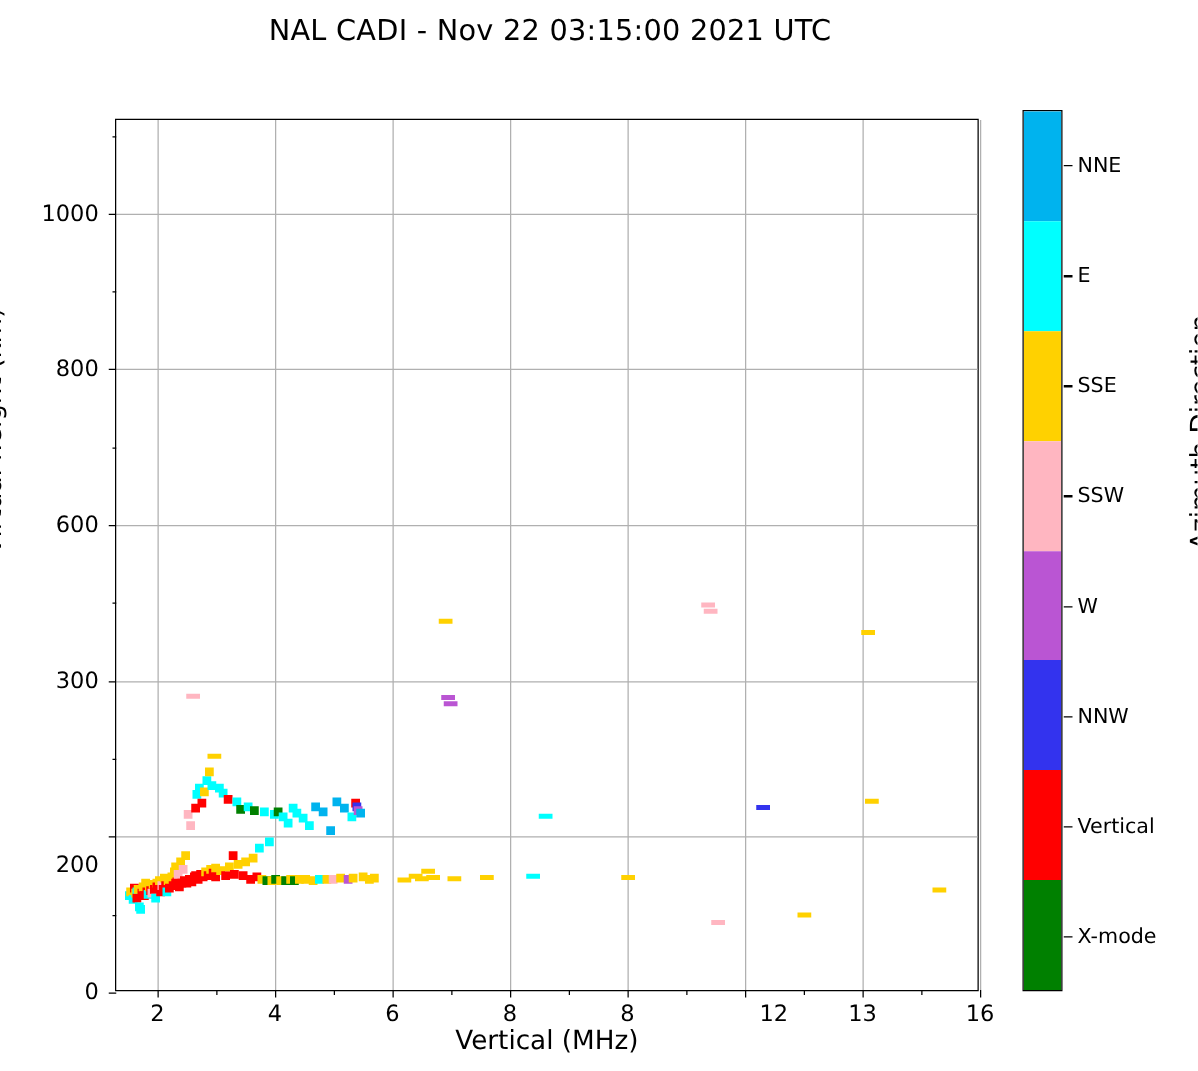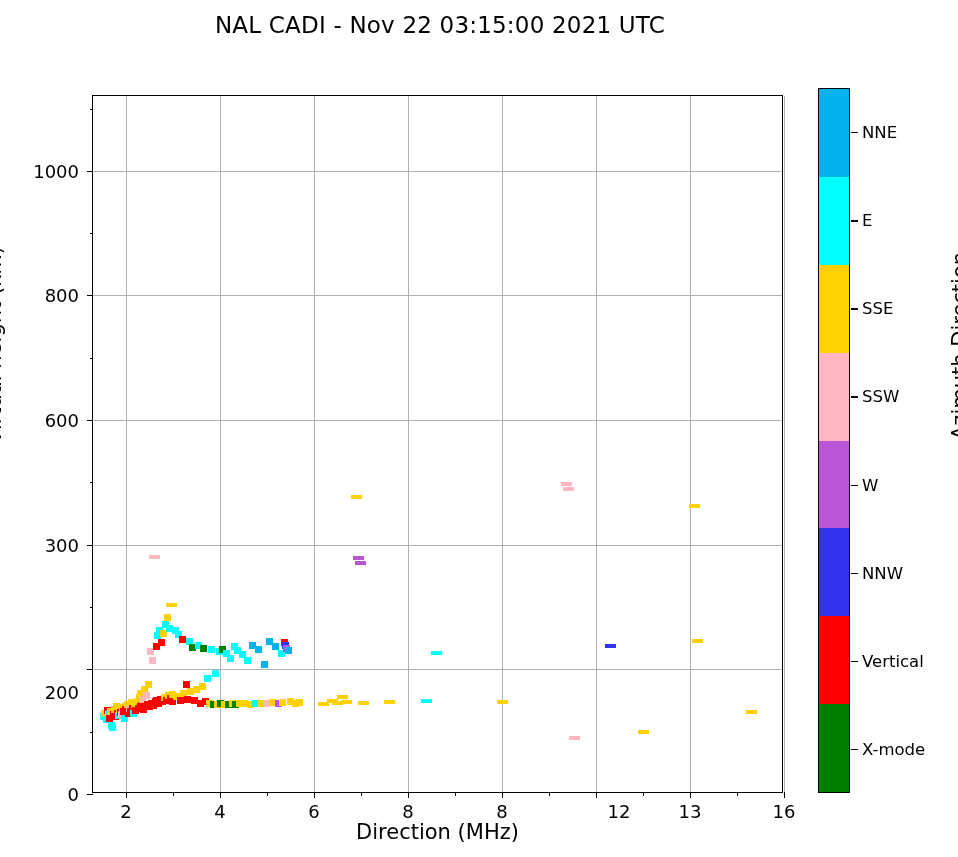--- a/index.html
+++ b/index.html
@@ -271,21 +271,21 @@
       <div class="mark" title="11.42 MHz, 489 km, SSW" style="left: 470.2px; top: 391.2px; width: 11px; height: 4px; background: rgb(255, 182, 193);"></div>
       <div class="mark" title="11.55 MHz, 90 km, SSW" style="left: 476.3px; top: 639.9px; width: 11px; height: 4px; background: rgb(255, 182, 193);"></div>
       <div class="mark" title="12.3 MHz, 237 km, NNW" style="left: 511.6px; top: 548.3px; width: 11px; height: 4px; background: rgb(51, 51, 238);"></div>
       <div class="mark" title="13 MHz, 100 km, SSE" style="left: 544.5px; top: 633.7px; width: 11px; height: 4px; background: rgb(255, 209, 0);"></div>
       <div class="mark" title="14.1 MHz, 463 km, SSE" style="left: 596.2px; top: 407.5px; width: 11px; height: 4px; background: rgb(255, 209, 0);"></div>
       <div class="mark" title="14.15 MHz, 245 km, SSE" style="left: 598.5px; top: 543.3px; width: 11px; height: 4px; background: rgb(255, 209, 0);"></div>
       <div class="mark" title="15.3 MHz, 131 km, SSE" style="left: 652.6px; top: 614.4px; width: 11px; height: 4px; background: rgb(255, 209, 0);"></div>
     </div>
 </div>
 
-<div id="x-axis-title">Direction (MHz)</div>
+<div id="x-axis-title">Vertical (MHz)</div>
 <div id="y-axis-title">Virtual height (km)</div>
 
 <div id="colorbar">
     <div class="cb-seg" style="height: 12.5%; background: rgb(0, 179, 238);"></div>
     <div class="cb-seg" style="height: 12.5%; background: rgb(0, 255, 255);"></div>
     <div class="cb-seg" style="height: 12.5%; background: rgb(255, 209, 0);"></div>
     <div class="cb-seg" style="height: 12.5%; background: rgb(255, 182, 193);"></div>
     <div class="cb-seg" style="height: 12.5%; background: rgb(186, 85, 211);"></div>
     <div class="cb-seg" style="height: 12.5%; background: rgb(51, 51, 238);"></div>
     <div class="cb-seg" style="height: 12.5%; background: rgb(255, 0, 0);"></div>

